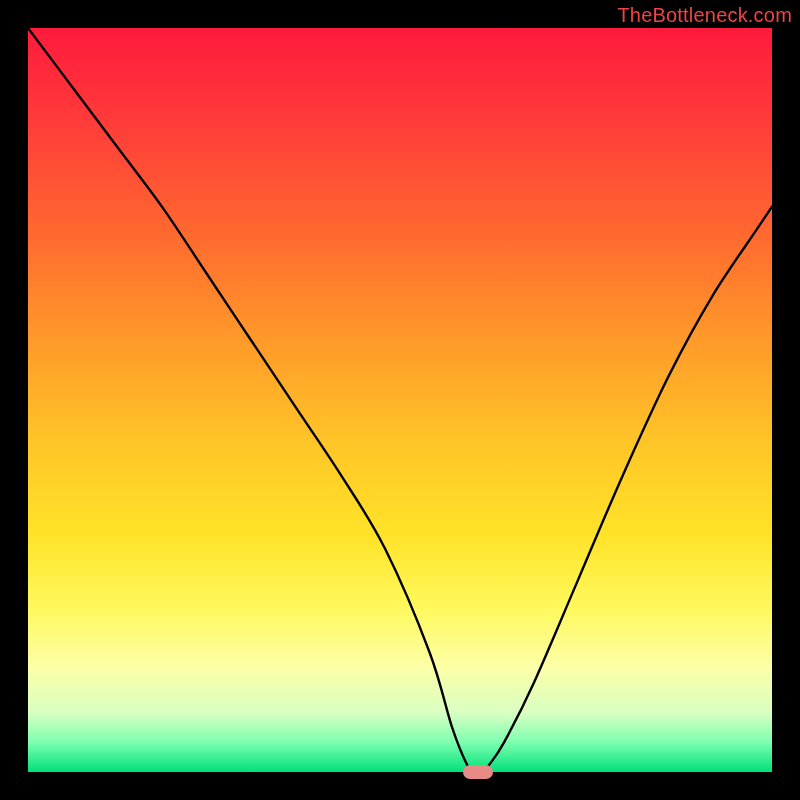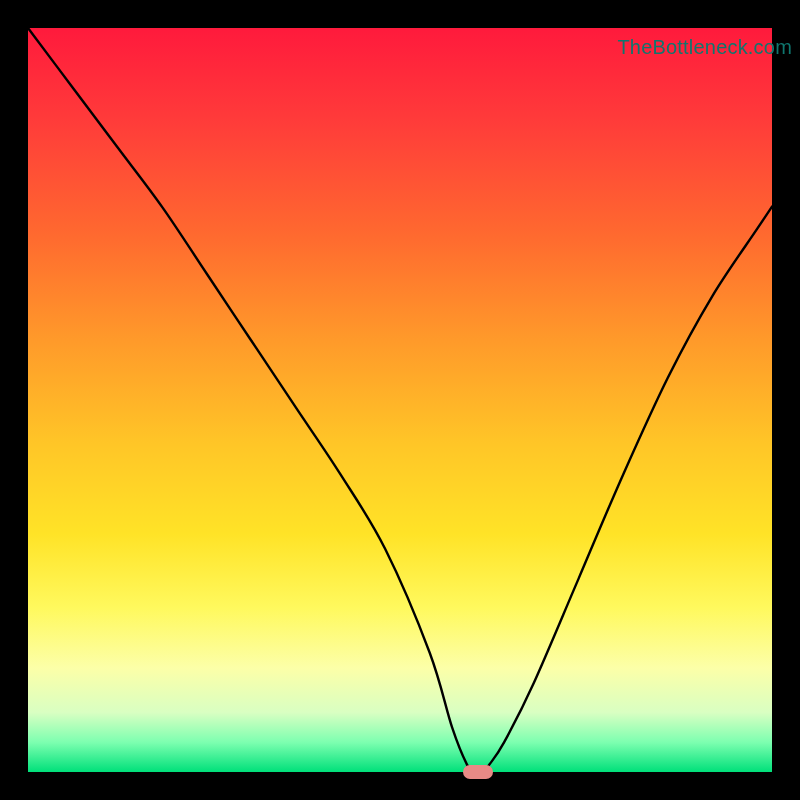--- a/index.html
+++ b/index.html
@@ -14,26 +14,25 @@
   .frame {
     position: relative;
     width: 800px;
     height: 800px;
     background: #000;
   }
   .watermark {
     position: absolute;
     top: 4px;
     right: 8px;
-    color: #0f766e;
+    color: #ef4444;
     font-size: 20px;
     font-weight: 500;
     letter-spacing: 0.2px;
     z-index: 10;
-    margin-top: 32px;
   }
   .plot {
     position: absolute;
     left: 28px;
     top: 28px;
     width: 744px;
     height: 744px;
     background: linear-gradient(to bottom,
       #ff1a3c 0%,
       #ff3a3a 12%,

